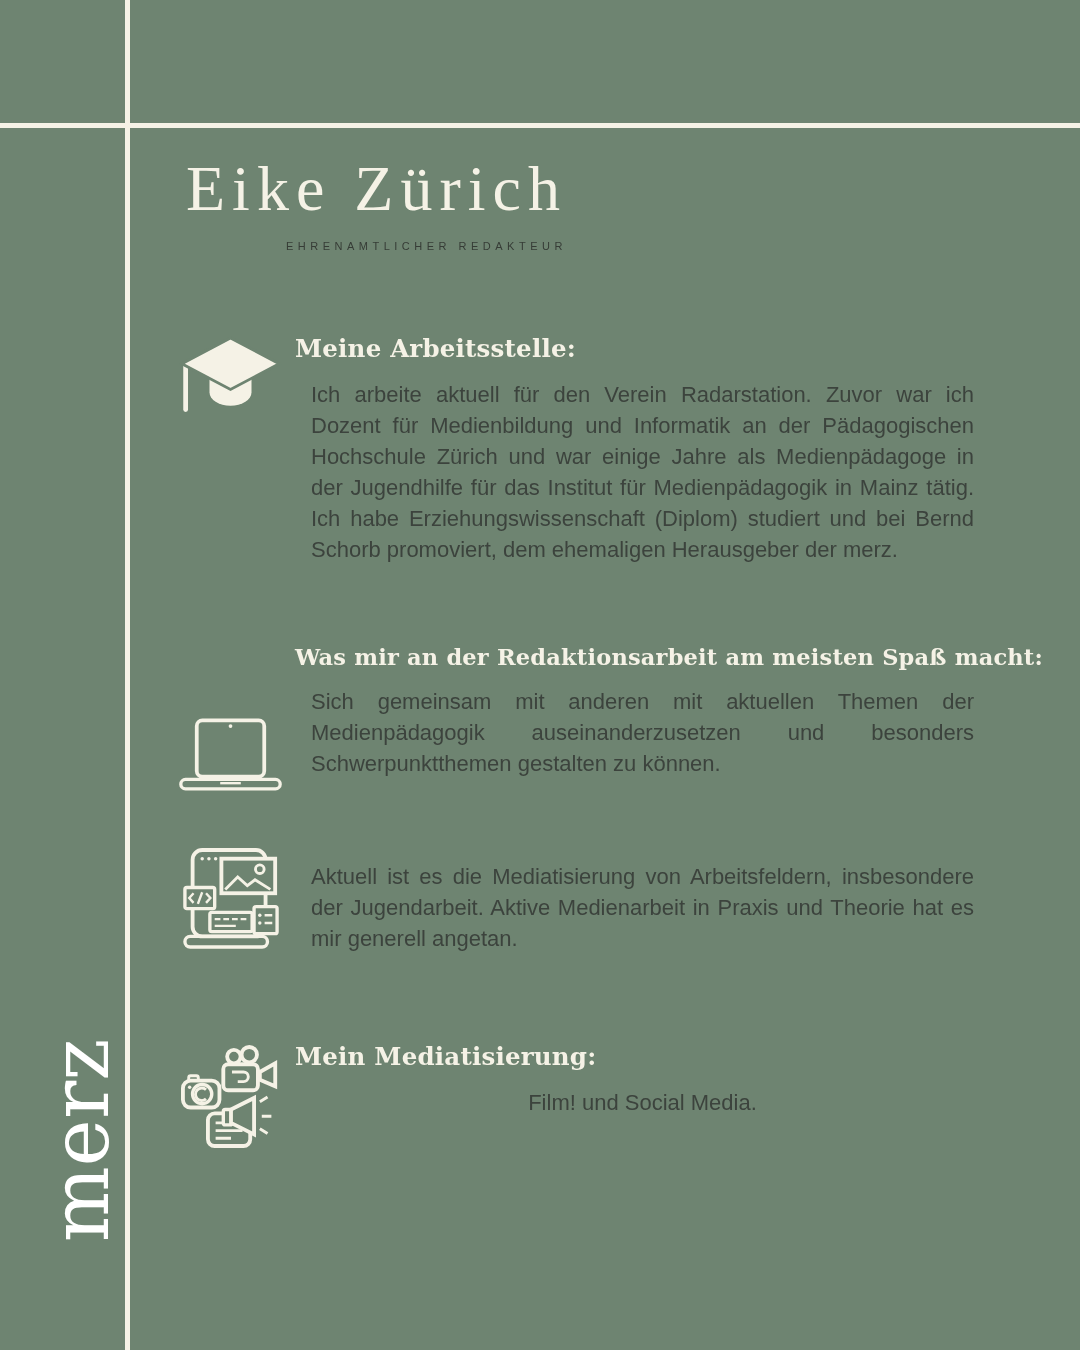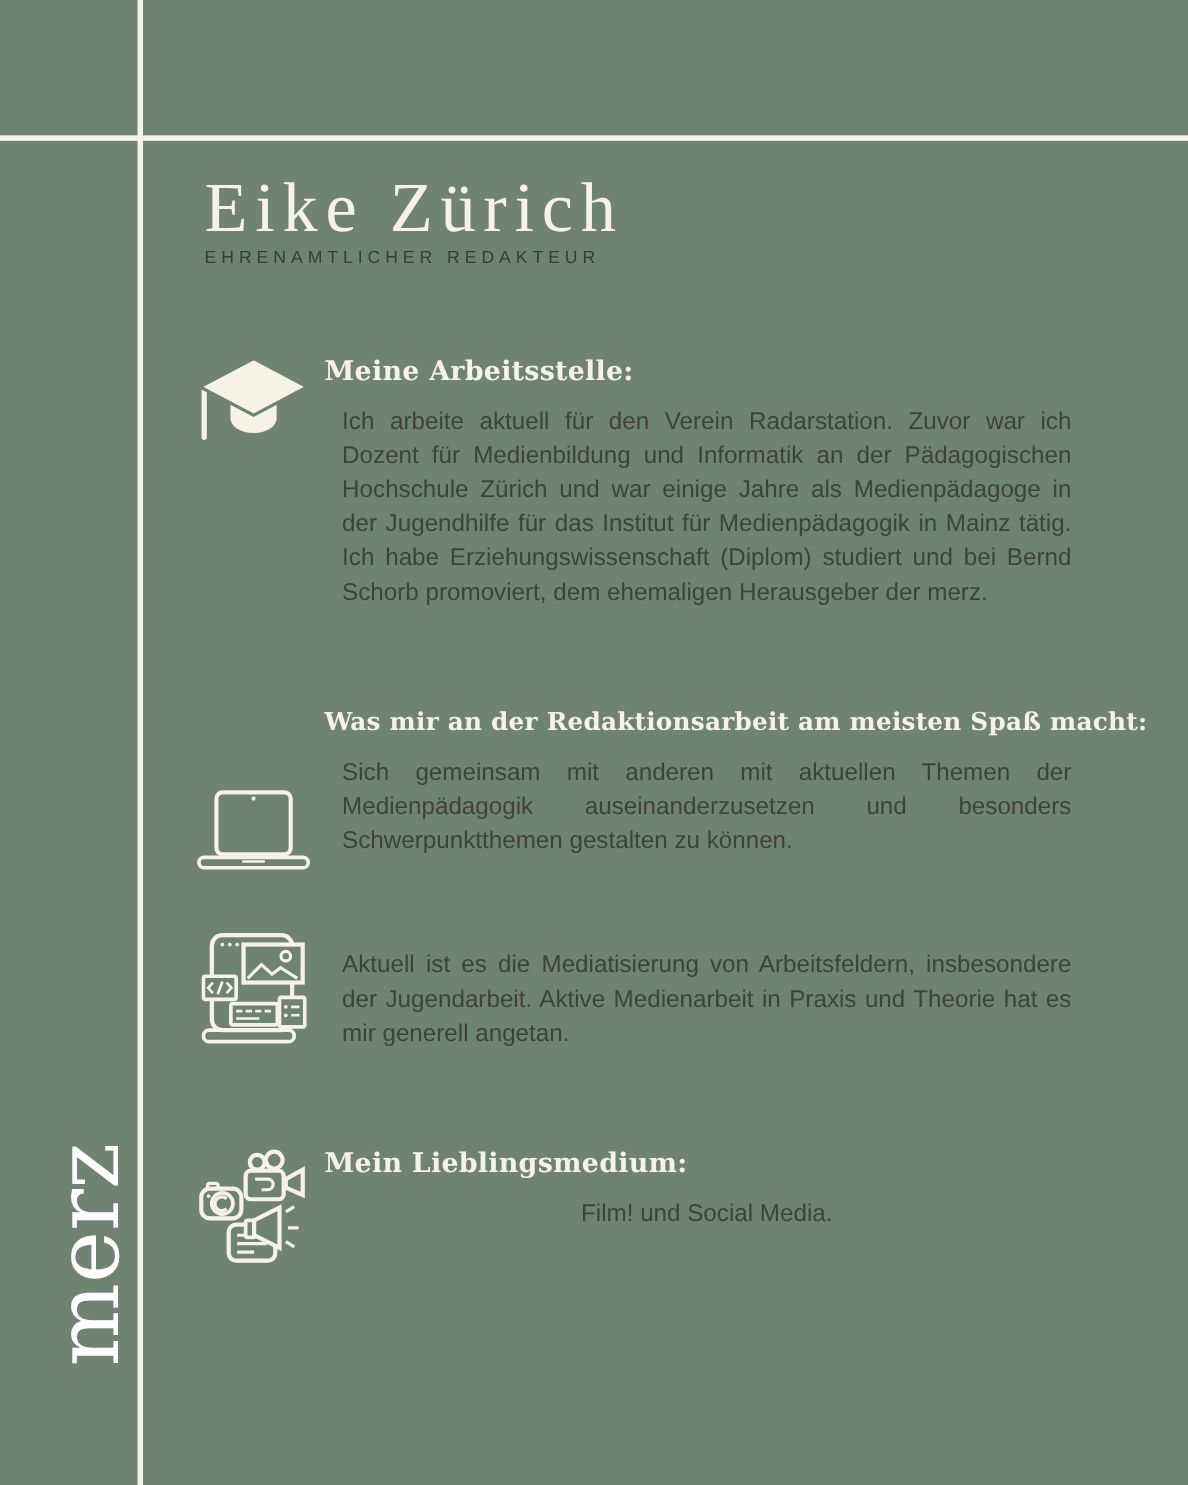--- a/index.html
+++ b/index.html
@@ -23,29 +23,31 @@
   .title{
     margin:0;
     font-family:"Liberation Serif",serif;
     font-weight:400;
     font-size:64px;
     letter-spacing:7px;
     color:var(--cream);
     white-space:nowrap;
   }
   .role{
-    font-size:16px;
+    margin-top:14px;
+    font-size:11px;
     letter-spacing:4.5px;
     color:#363C36;
     text-transform:uppercase;
     white-space:nowrap;
+    text-align:right;
   }
 
   .row{position:absolute;left:178px;width:812px;display:flex;gap:12px;align-items:flex-start;}
-  .row-1{top:322px;justify-content:space-between;}
+  .row-1{top:334px;justify-content:space-between;}
   .row-2{top:644px;align-items:flex-end;}
   .row-3{top:845px;}
   .row-4{top:1042px;}
   .icon-cell{flex:0 0 105px;width:105px;display:flex;justify-content:center;}
   .text-cell{flex:1;min-width:0;}
   .sec-heading{
     margin:0 0 7px 0;
     font-family:"DejaVu Serif","Liberation Serif",serif;
     font-weight:700;
     font-size:24.5px;
@@ -162,20 +164,20 @@
         <polygon class="fillbg" points="52,70 76,58 76,96 52,84" stroke-width="4"></polygon>
         <path d="M82 62 l8 -5 M84 77 h10 M82 90 l8 5" stroke="#F5F2E6" stroke-width="3" fill="none"></path>
         <rect class="fillbg" x="8" y="35" width="10" height="7" rx="2" stroke-width="3"></rect>
         <rect class="fillbg" x="2" y="40" width="38" height="28" rx="8" stroke-width="4"></rect>
         <circle class="fillbg" cx="22" cy="54" r="10" stroke-width="3.5"></circle>
         <path class="stroke" d="M26 49.5 a6.5 6.5 0 1 0 0 9.5" stroke-width="3"></path>
         <circle class="fillcream" cx="9" cy="47" r="1.8"></circle>
       </svg>
     </div>
     <div class="text-cell">
-      <h2 class="sec-heading">Mein Lieblingsmedium:</h2>
+      <h2 class="sec-heading">Mein Mediatisierung:</h2>
       <p class="sec-body short">Film! und Social Media.</p>
     </div>
   </section>
 
   <div class="brand">merz</div>
 
 </div>
 
 </body></html>

